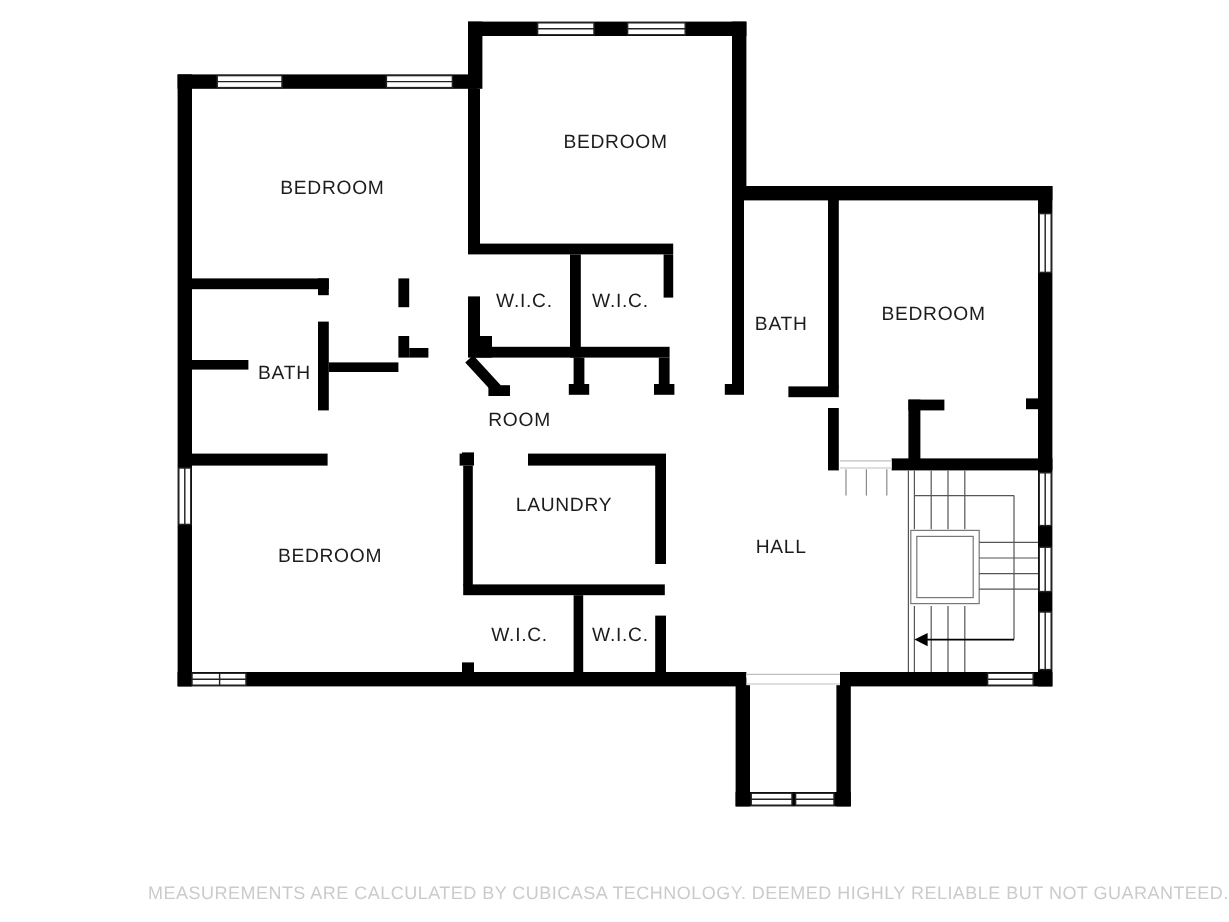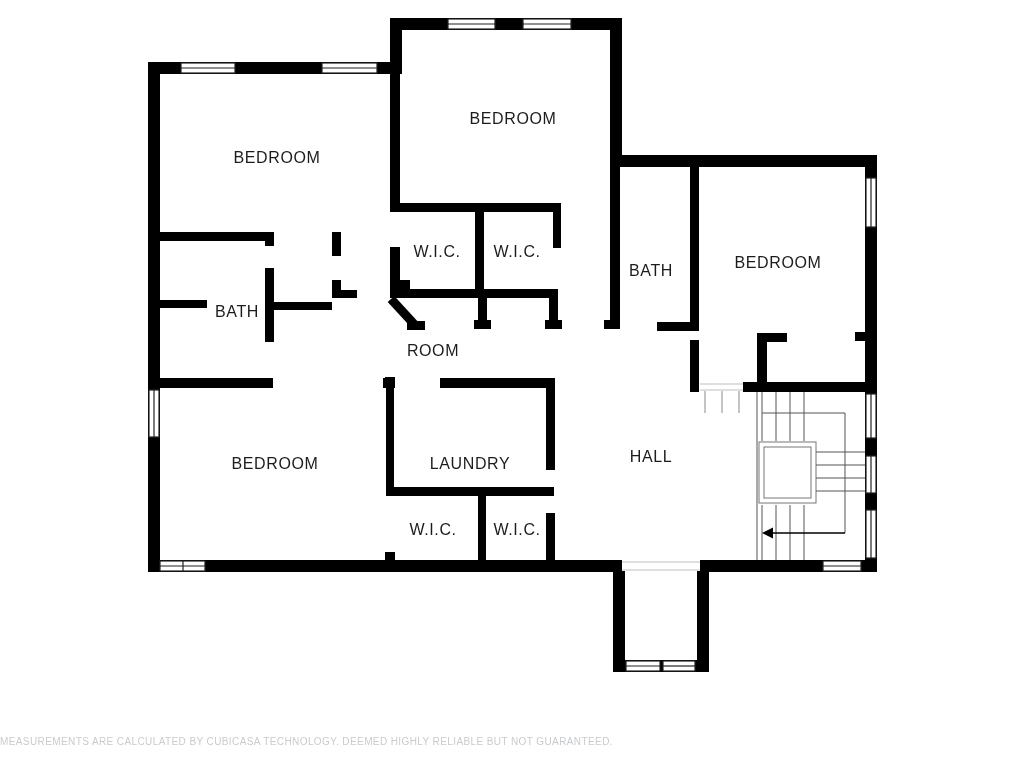--- a/index.html
+++ b/index.html
@@ -6,22 +6,22 @@
   #stage{
     position:relative;width:1024px;height:768px;background:#ffffff;overflow:hidden;
     font-family:"Liberation Sans","DejaVu Sans",sans-serif;
   }
   #plan-svg{position:absolute;left:0;top:0;}
   .room-label{
     position:absolute;transform:translate(-50%,-50%);
     font-size:16px;letter-spacing:.6px;color:#1c1c1c;font-weight:400;white-space:nowrap;
   }
   .disclaimer{
-    position:absolute;left:0;right:0;top:736px;text-align:left;
-    font-size:10px;letter-spacing:.4px;color:#c9cbcd;white-space:nowrap;
+    position:absolute;left:0;right:0;top:736px;text-align:right;
+    font-size:15px;letter-spacing:.4px;color:#c9cbcd;white-space:nowrap;
   }
 </style>
 </head>
 <body>
 
 <div id="stage">
 
   <svg id="plan-svg" width="1024" height="768" viewBox="0 0 1024 768">
 
     <g fill="#000000">
@@ -195,19 +195,19 @@
 
   <div class="room-label" style="left:277px;top:158px">BEDROOM</div>
   <div class="room-label" style="left:513px;top:119px">BEDROOM</div>
   <div class="room-label" style="left:778px;top:263px">BEDROOM</div>
   <div class="room-label" style="left:275px;top:464px">BEDROOM</div>
   <div class="room-label" style="left:237px;top:312px">BATH</div>
   <div class="room-label" style="left:651px;top:271px">BATH</div>
   <div class="room-label" style="left:437px;top:252px">W.I.C.</div>
   <div class="room-label" style="left:517px;top:252px">W.I.C.</div>
   <div class="room-label" style="left:433px;top:351px">ROOM</div>
-  <div class="room-label" style="left:470px;top:464px">LAUNDRY</div>
+  <div class="room-label" style="left:470px;top:422px">LAUNDRY</div>
   <div class="room-label" style="left:433px;top:530px">W.I.C.</div>
   <div class="room-label" style="left:517px;top:530px">W.I.C.</div>
   <div class="room-label" style="left:651px;top:457px">HALL</div>
 
   <div class="disclaimer">MEASUREMENTS ARE CALCULATED BY CUBICASA TECHNOLOGY. DEEMED HIGHLY RELIABLE BUT NOT GUARANTEED.</div>
 </div>
 
 </body></html>

